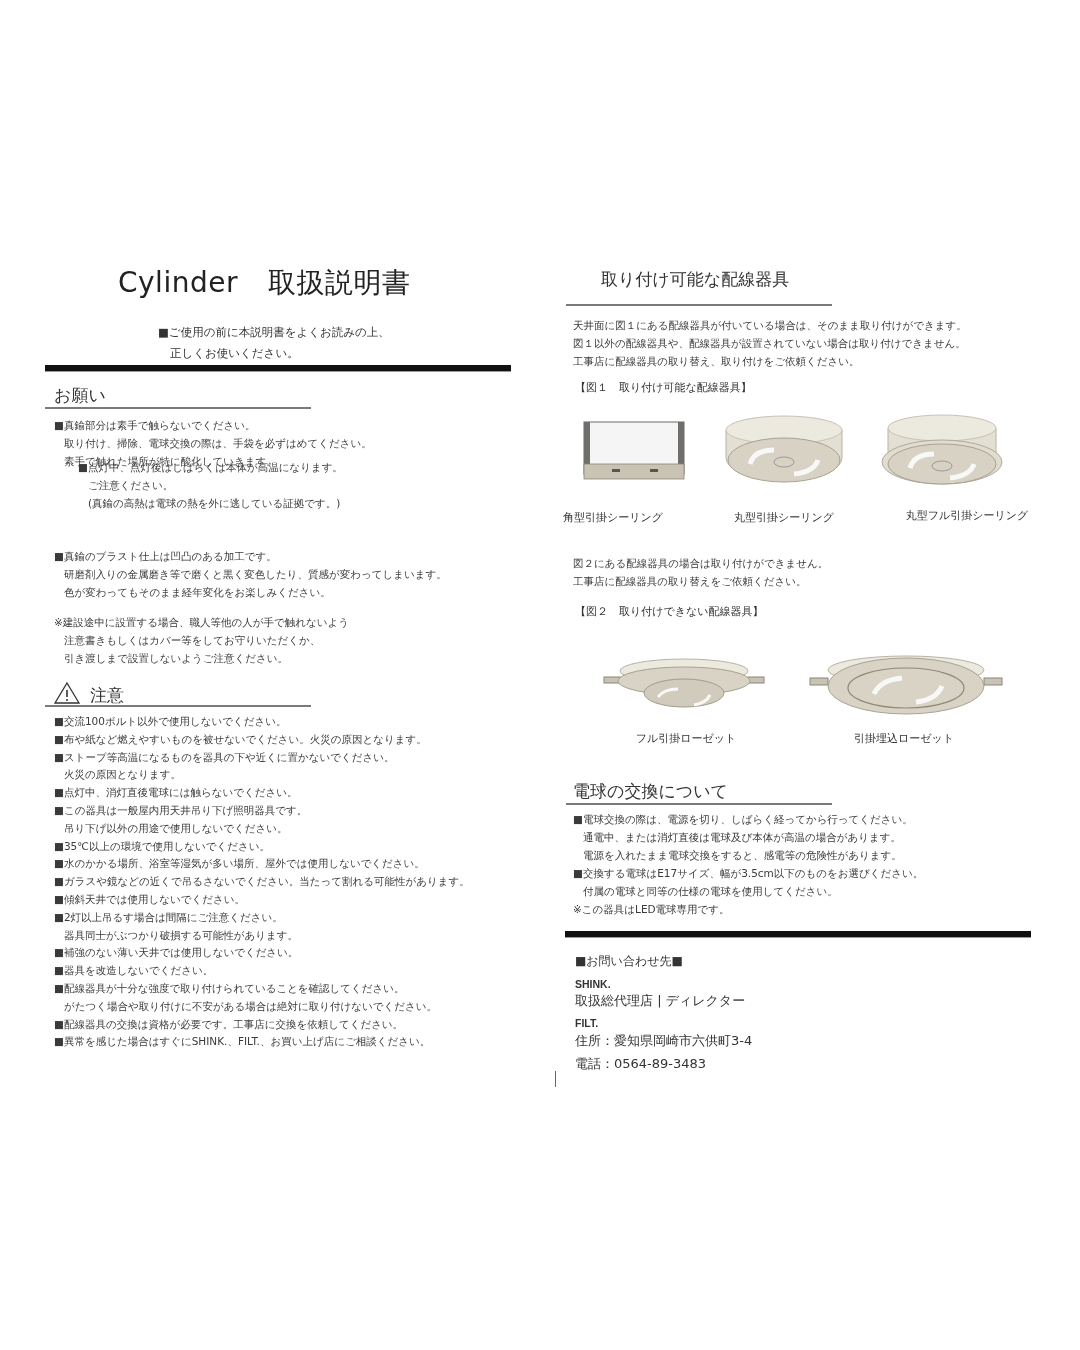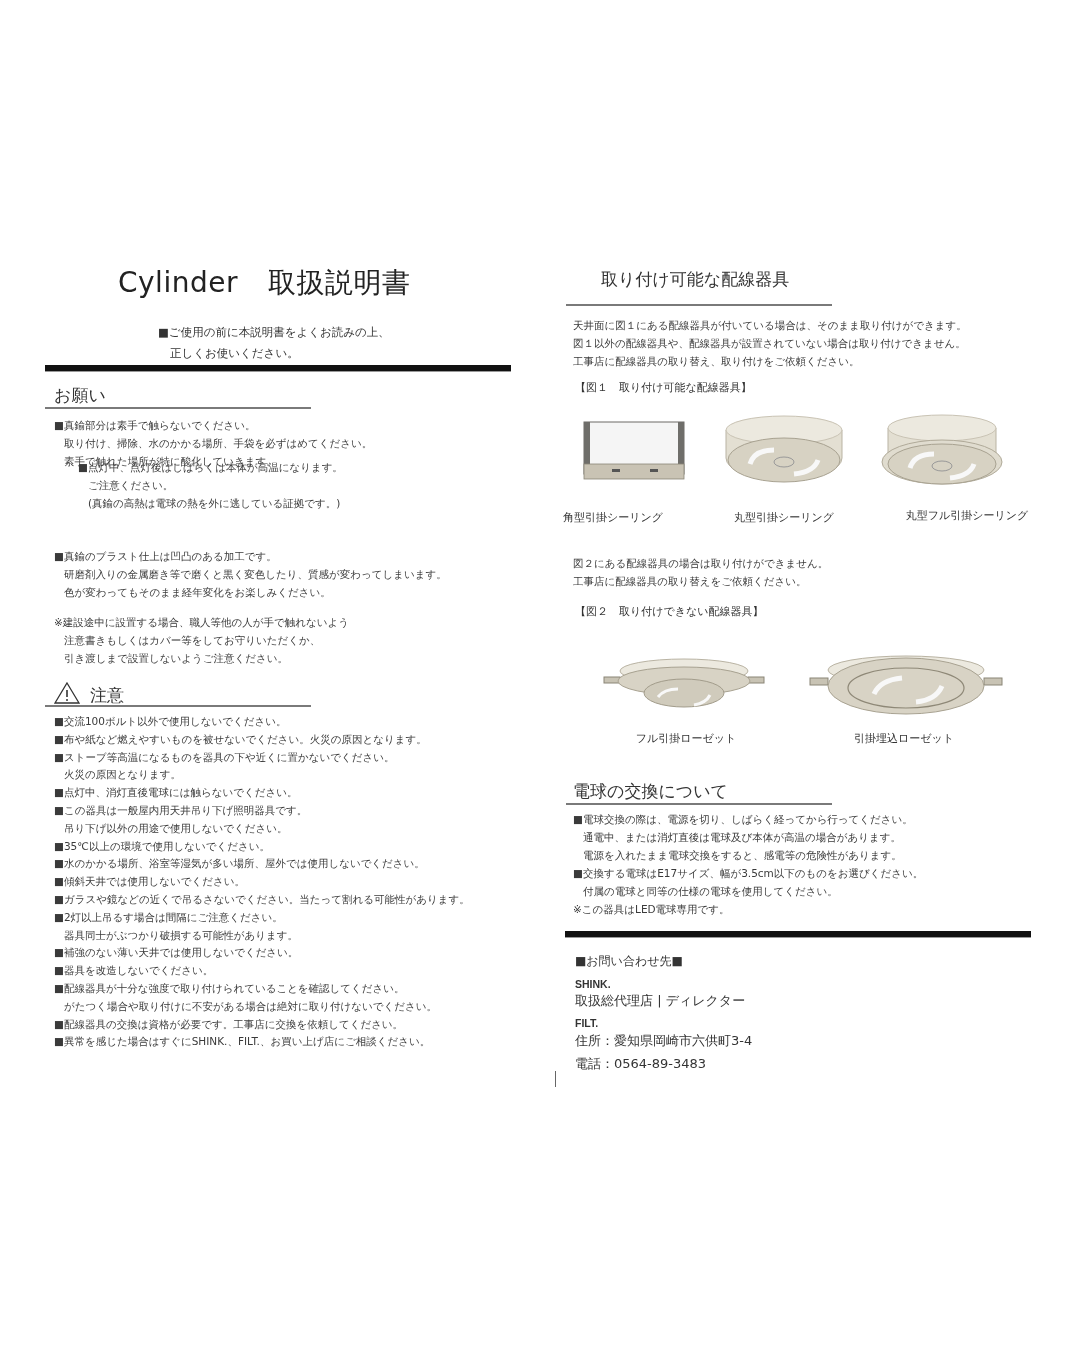--- a/index.html
+++ b/index.html
@@ -35,21 +35,21 @@
   <div class="l2">正しくお使いください。</div>
 </div>
 
 <div class="abs thick-rule" style="left:45px; top:365px; width:466px;"></div>
 
 <div class="abs sec-head" style="left:54px; top:384px;">お願い</div>
 <div class="abs sec-line" style="left:45px; top:407px; width:266px;"></div>
 
 <div class="abs para" style="left:54px; top:416px;">
   <div>■真鍮部分は素手で触らないでください。</div>
-  <div class="ind">取り付け、掃除、水のかかる場所、手袋を必ずはめてください。</div>
+  <div class="ind">取り付け、掃除、電球交換の際は、手袋を必ずはめてください。</div>
   <div class="ind">素手で触れた場所が特に酸化していきます。</div>
 </div>
 <div class="abs para" style="left:54px; top:458px;margin-left:24px;">
   <div>■点灯中、点灯後はしばらくは本体が高温になります。</div>
   <div class="ind">ご注意ください。</div>
   <div class="ind">(真鍮の高熱は電球の熱を外に逃している証拠です。)</div>
 </div>
 <div class="abs para" style="left:54px; top:547px;">
   <div>■真鍮のブラスト仕上は凹凸のある加工です。</div>
   <div class="ind">研磨剤入りの金属磨き等で磨くと黒く変色したり、質感が変わってしまいます。</div>
@@ -75,22 +75,22 @@
 <div class="abs para" style="left:54px; top:713px; line-height:17.8px;">
   <div>■交流100ボルト以外で使用しないでください。</div>
   <div>■布や紙など燃えやすいものを被せないでください。火災の原因となります。</div>
   <div>■ストーブ等高温になるものを器具の下や近くに置かないでください。</div>
   <div class="ind">火災の原因となります。</div>
   <div>■点灯中、消灯直後電球には触らないでください。</div>
   <div>■この器具は一般屋内用天井吊り下げ照明器具です。</div>
   <div class="ind">吊り下げ以外の用途で使用しないでください。</div>
   <div>■35℃以上の環境で使用しないでください。</div>
   <div>■水のかかる場所、浴室等湿気が多い場所、屋外では使用しないでください。</div>
+  <div>■ガラスや鏡などの近くで吊るさないでください。当たって割れる可能性があります。</div>
   <div>■傾斜天井では使用しないでください。</div>
-  <div>■ガラスや鏡などの近くで吊るさないでください。当たって割れる可能性があります。</div>
   <div>■2灯以上吊るす場合は間隔にご注意ください。</div>
   <div class="ind">器具同士がぶつかり破損する可能性があります。</div>
   <div>■補強のない薄い天井では使用しないでください。</div>
   <div>■器具を改造しないでください。</div>
   <div>■配線器具が十分な強度で取り付けられていることを確認してください。</div>
   <div class="ind">がたつく場合や取り付けに不安がある場合は絶対に取り付けないでください。</div>
   <div>■配線器具の交換は資格が必要です。工事店に交換を依頼してください。</div>
   <div>■異常を感じた場合はすぐにSHINK.、FILT.、お買い上げ店にご相談ください。</div>
 </div>
 

